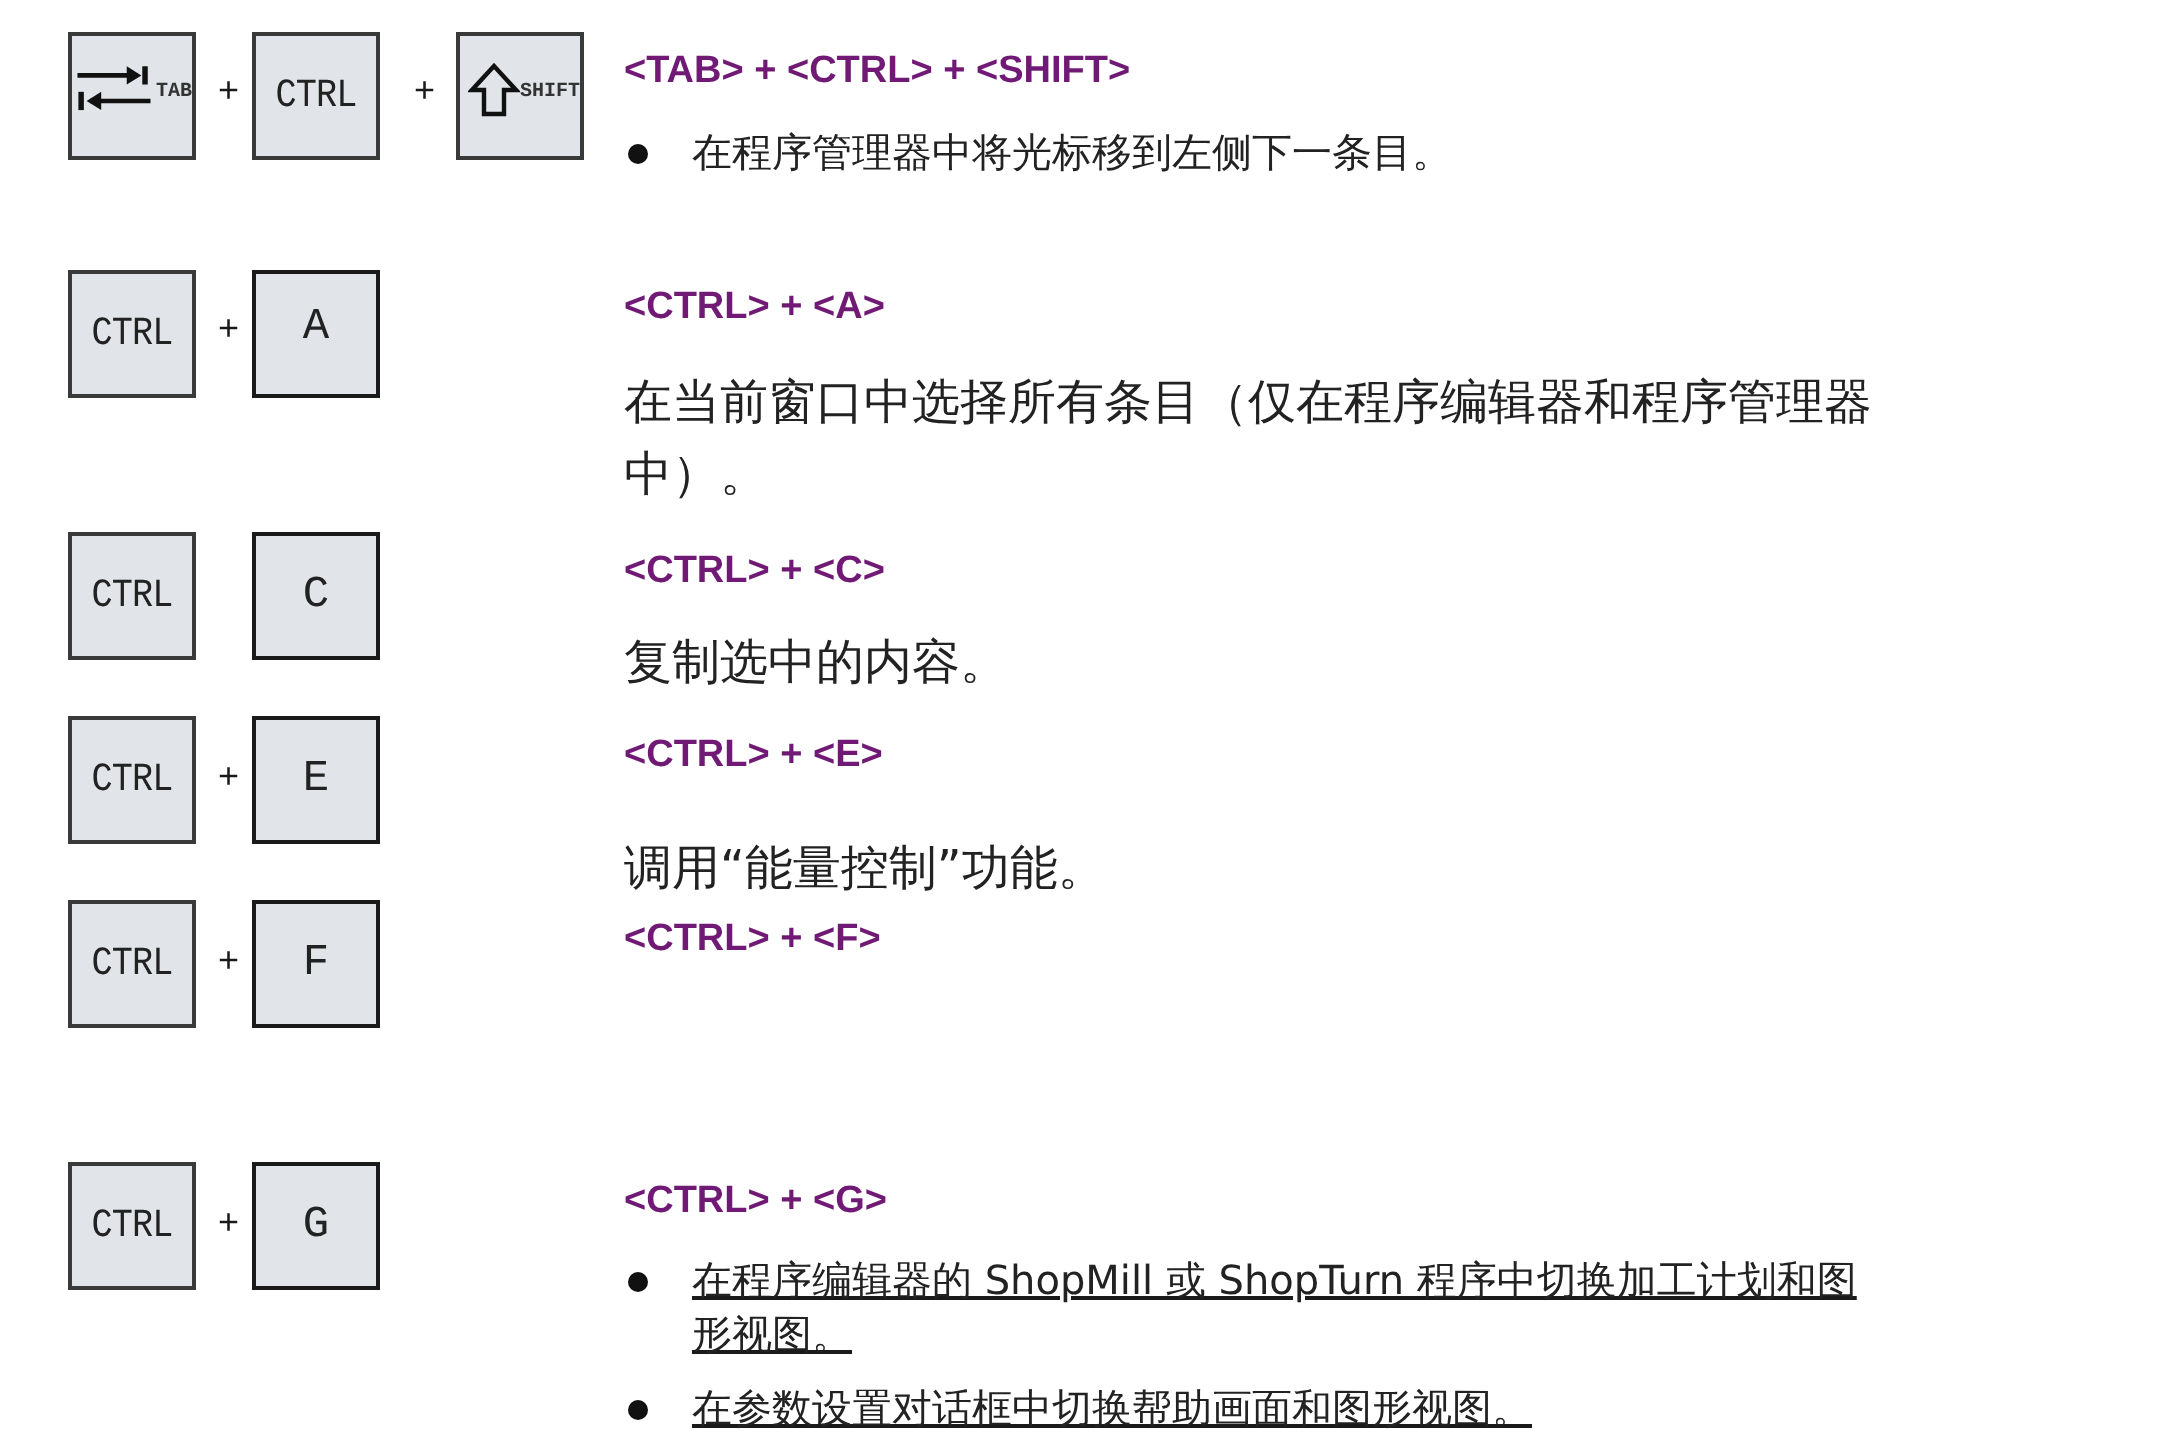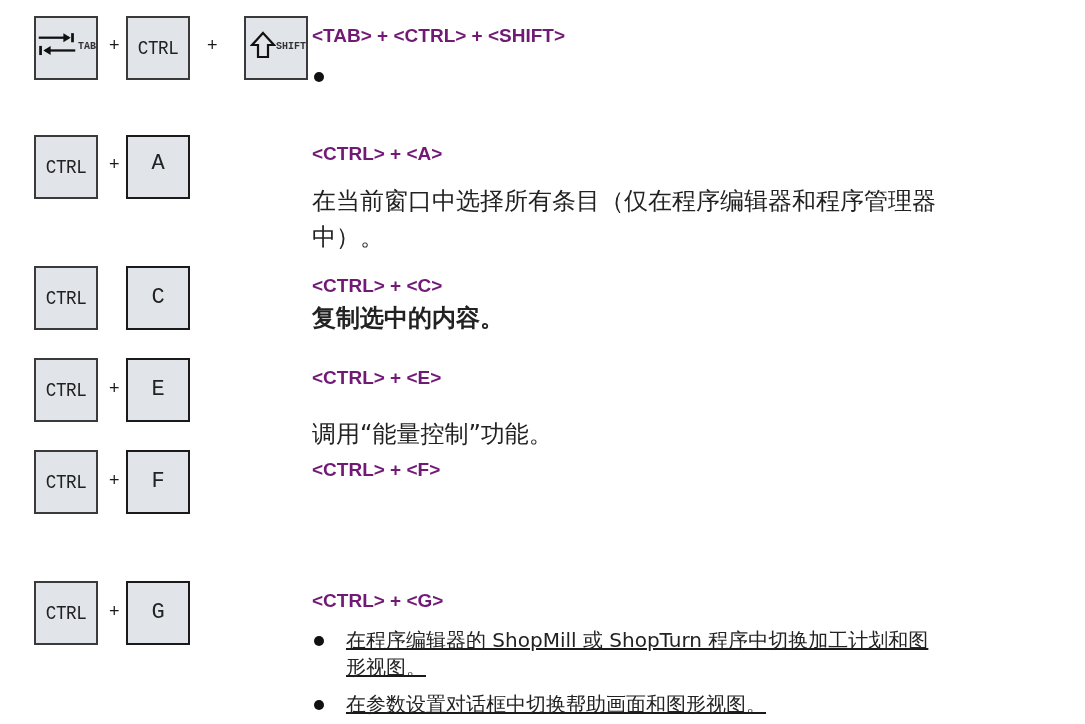--- a/index.html
+++ b/index.html
@@ -55,30 +55,30 @@
     <polygon points="16,14 8,19 16,24" fill="#111"></polygon>
     <line x1="5" y1="14" x2="5" y2="24" stroke="#111" stroke-width="3"></line>
   </svg>
   <span class="lbl">TAB</span>
 </div>
 <span class="plus" style="left:109px; top:35px;">+</span>
 <div class="key ctrl" style="left:126px; top:16px;">
   <span>CTRL</span>
 </div>
 <span class="plus" style="left:207px; top:35px;">+</span>
-<div class="key sym" style="left:244px; top:16px;">
+<div class="key sym" style="left:228px; top:16px;">
   <svg width="26" height="28" viewBox="0 0 26 28">
     <polygon points="13,2 24,14 18,14 18,26 8,26 8,14 2,14" fill="none" stroke="#111" stroke-width="2.2" stroke-linejoin="miter"></polygon>
   </svg>
   <span class="lbl">SHIFT</span>
 </div>
 
 <div class="heading" style="top:25px;">&lt;TAB&gt; + &lt;CTRL&gt; + &lt;SHIFT&gt;</div>
 <ul class="bullets" style="top:63px;">
-  <li><span class="dot"></span></li>
+  <li><span class="dot"></span><span>在程序管理器中将光标移到左侧下一条目。</span></li>
 </ul>
 
 <div class="key ctrl" style="left:34px; top:135px;">
   <span>CTRL</span>
 </div>
 <span class="plus" style="left:109px; top:154px;">+</span>
 <div class="key letter dark" style="left:126px; top:135px; align-items:flex-start; padding-top:14px;">
   <span>A</span>
 </div>
 <div class="heading" style="top:143px;">&lt;CTRL&gt; + &lt;A&gt;</div>
@@ -87,21 +87,21 @@
   <div>中）。</div>
 </div>
 
 <div class="key ctrl" style="left:34px; top:266px;">
   <span>CTRL</span>
 </div>
 <div class="key letter dark" style="left:126px; top:266px; align-items:flex-start; padding-top:17px;">
   <span>C</span>
 </div>
 <div class="heading" style="top:275px;">&lt;CTRL&gt; + &lt;C&gt;</div>
-<div class="text" style="top:300px;font-weight:bold;">复制选中的内容。</div>
+<div class="text" style="top:313px;">复制选中的内容。</div>
 
 <div class="key ctrl" style="left:34px; top:358px;">
   <span>CTRL</span>
 </div>
 <span class="plus" style="left:109px; top:378px;">+</span>
 <div class="key letter dark" style="left:126px; top:358px; align-items:flex-start; padding-top:17px;">
   <span>E</span>
 </div>
 <div class="heading" style="top:367px;">&lt;CTRL&gt; + &lt;E&gt;</div>
 <div class="text" style="top:416px;">调用“能量控制”功能。</div>

